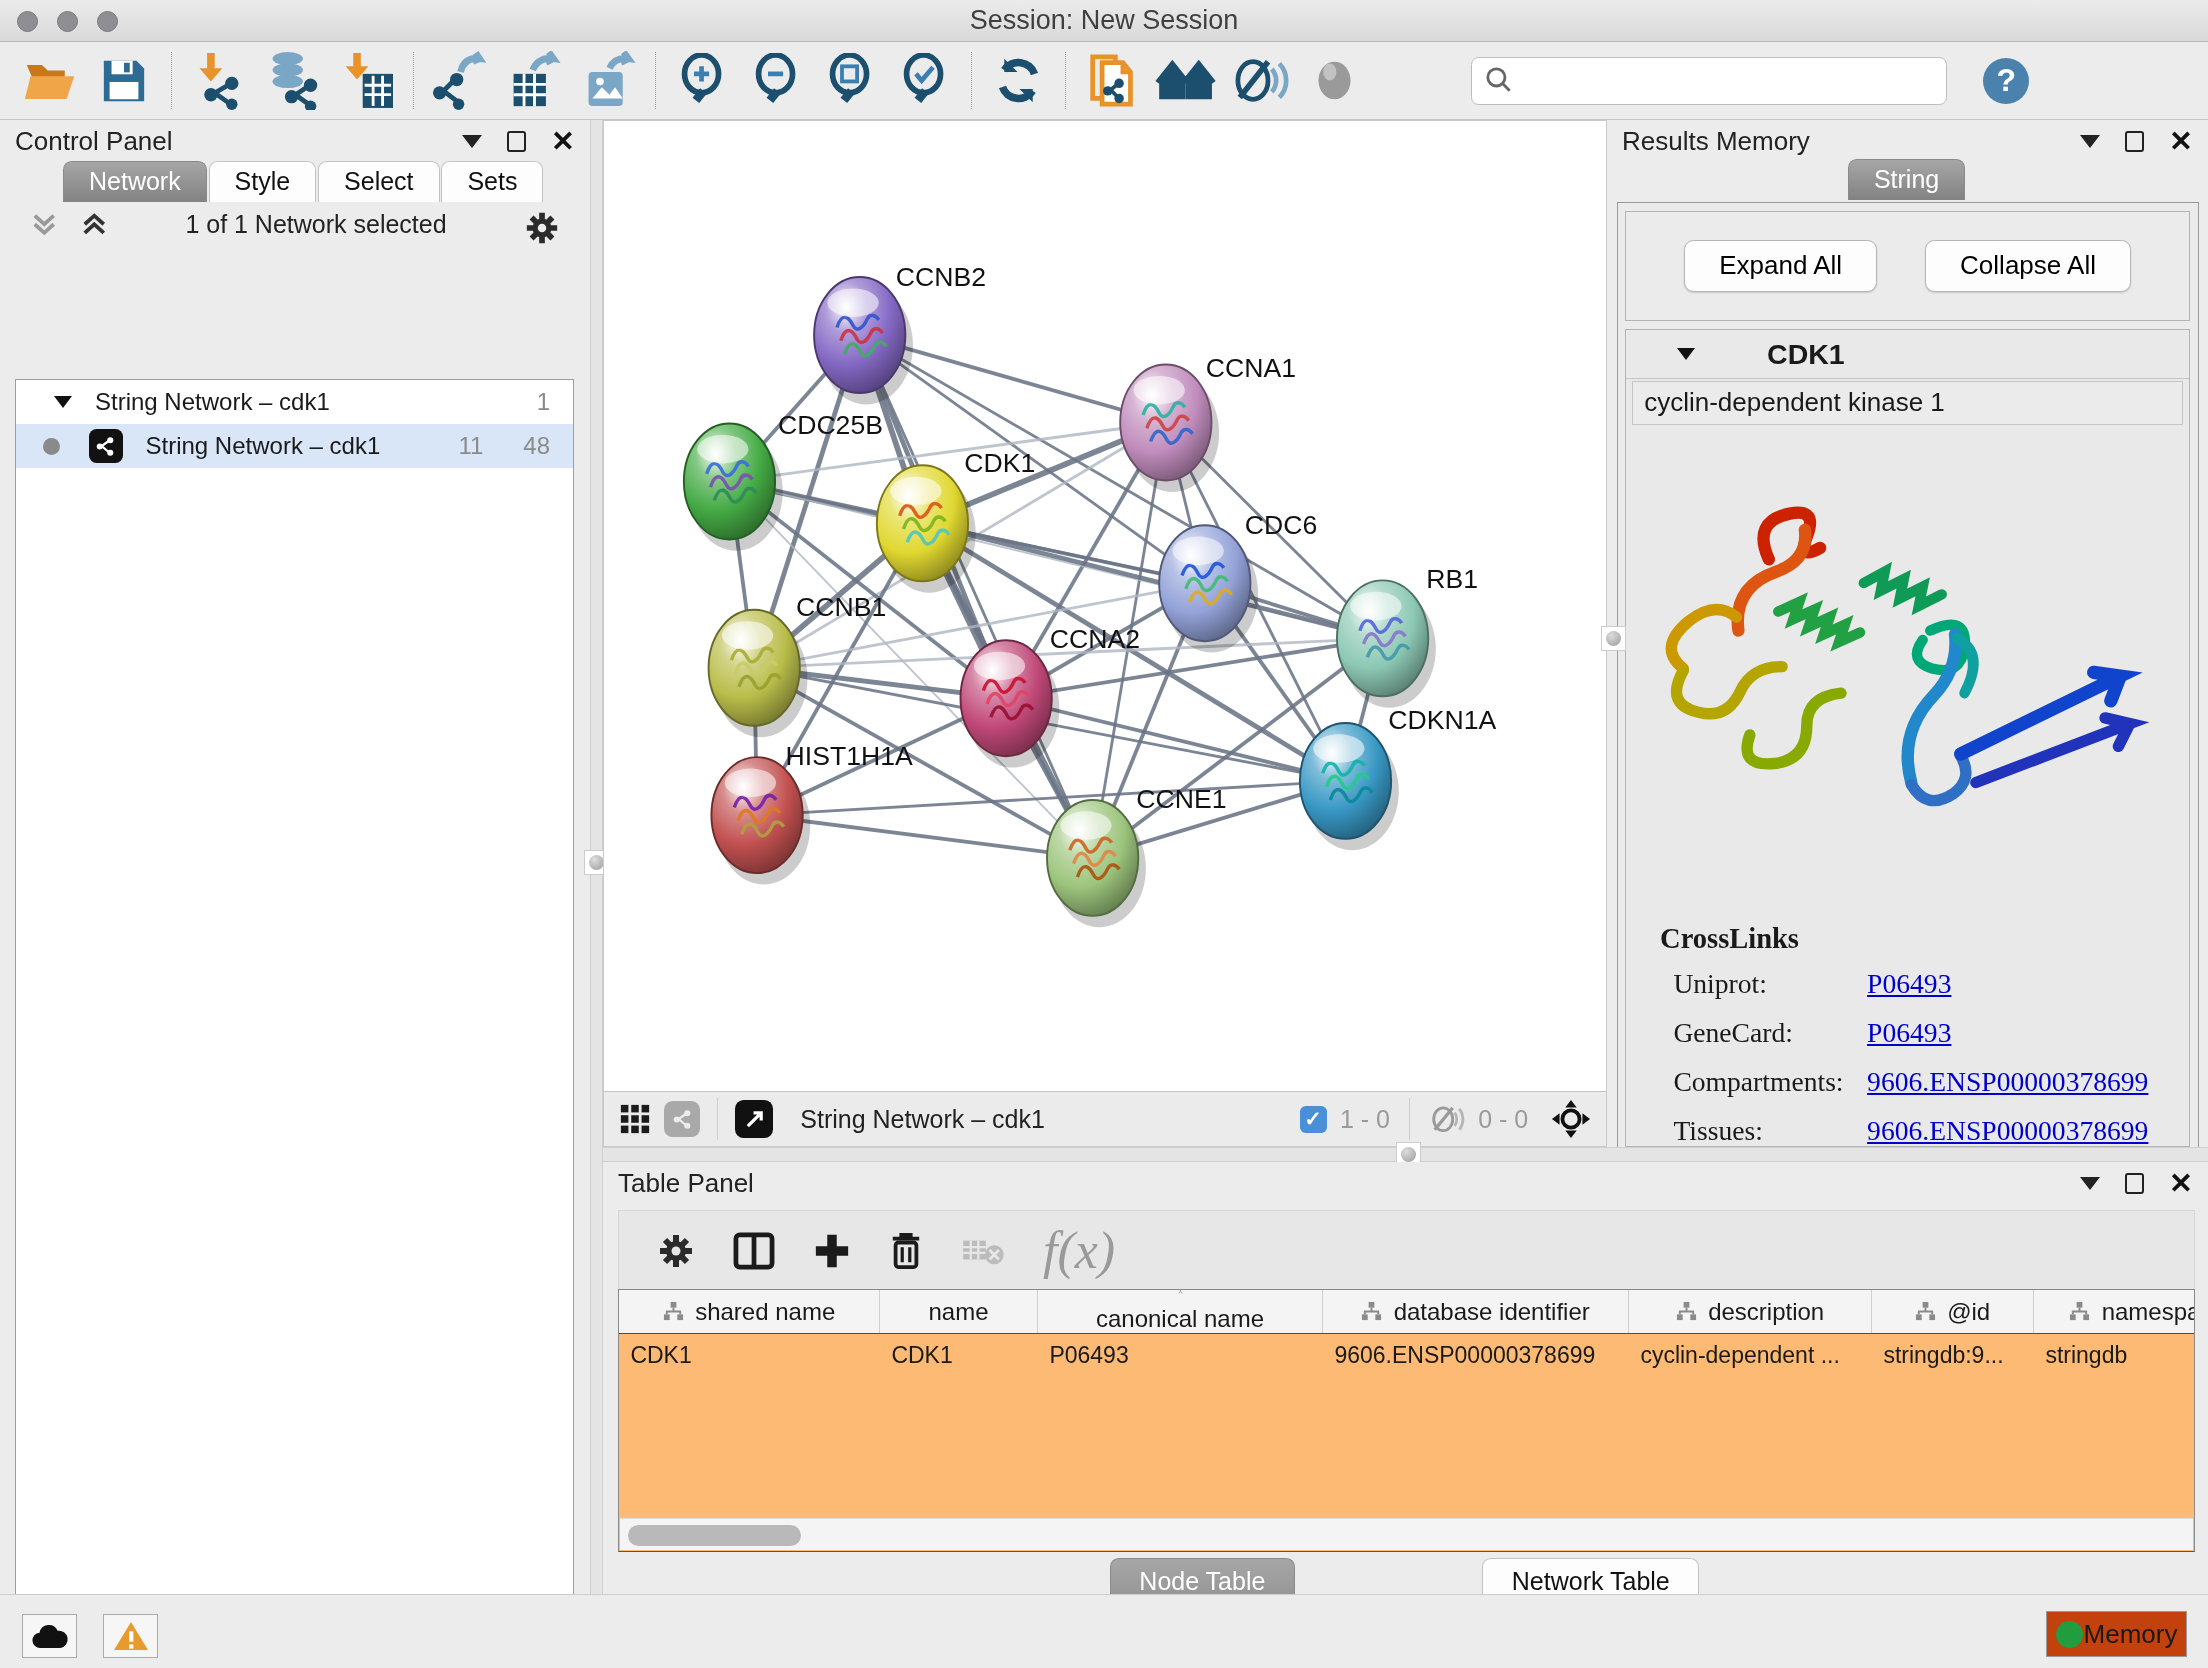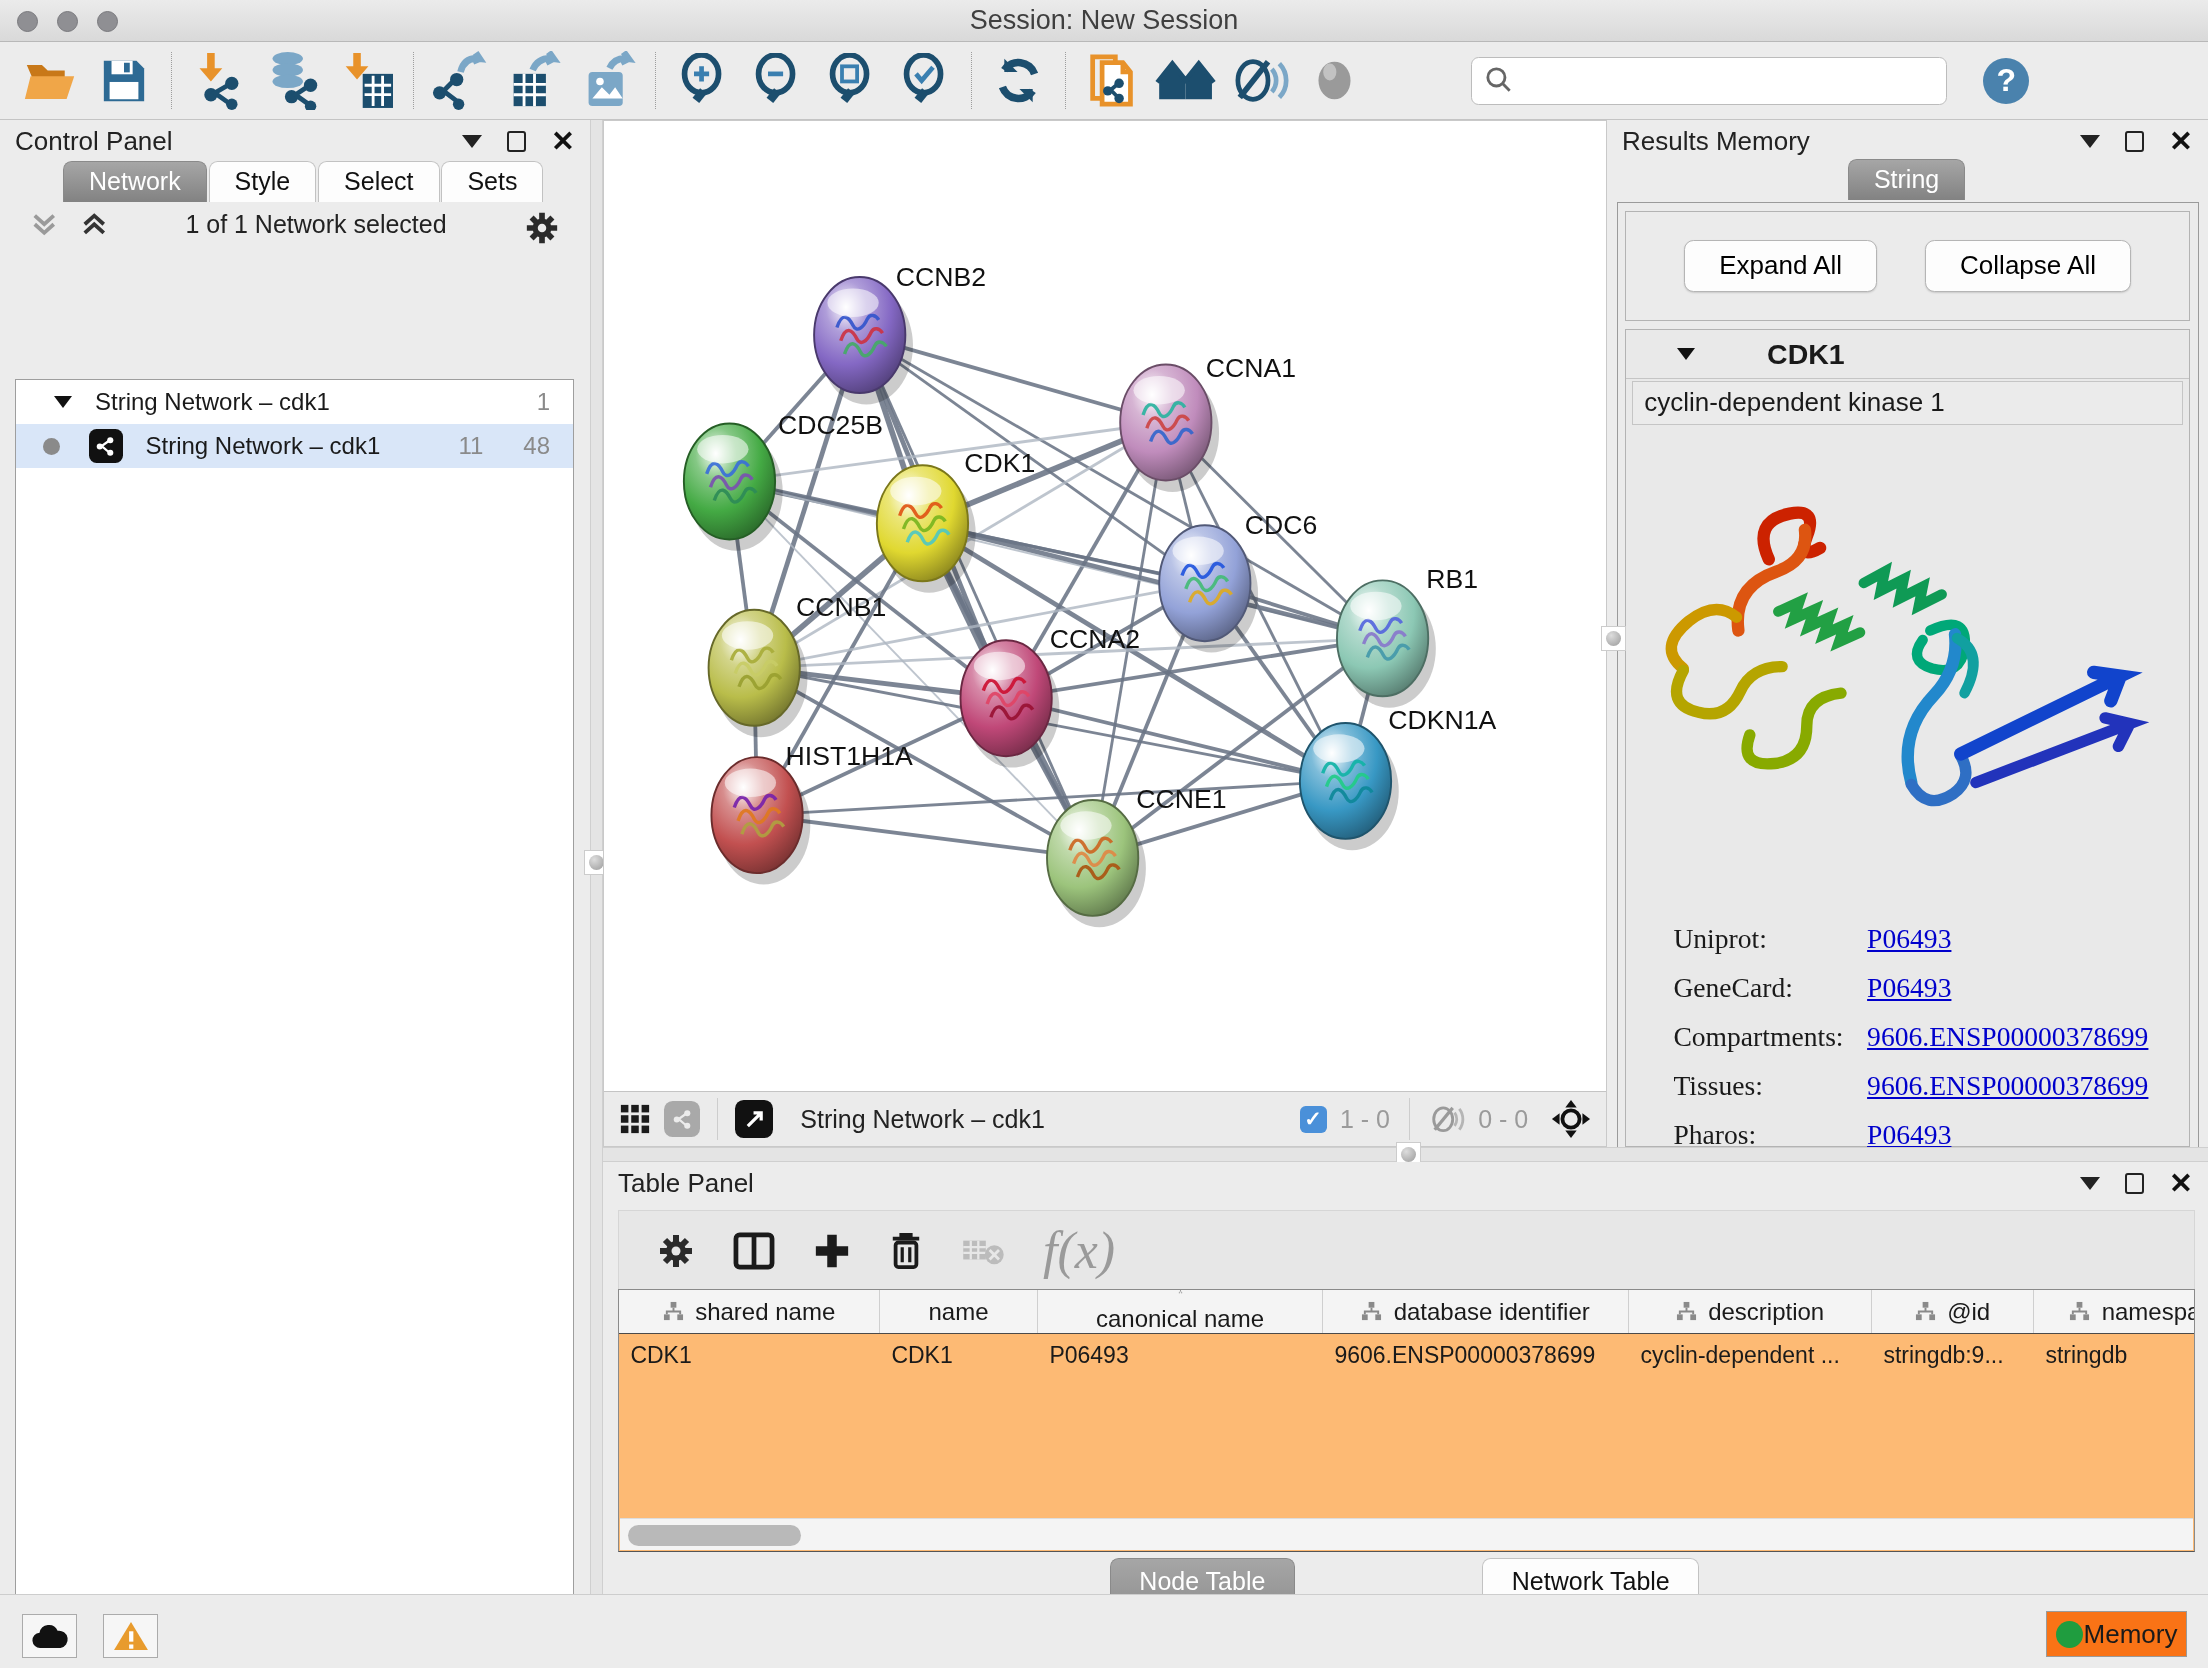--- a/index.html
+++ b/index.html
@@ -110,21 +110,21 @@
   .td { display:flex; align-items:center; font-size:23px; padding-left:11.4px; flex:none;
     white-space:nowrap; overflow:hidden; }
   .hscroll { position:absolute; left:1px; bottom:1px; width:1573px; height:32px; background:#f4f4f4; border-top:1px solid #ddd; }
   .hthumb { position:absolute; left:7.6px; top:5.7px; width:173px; height:21px; border-radius:10.5px; background:#b9b9b9; }
   .tp-tabs { position:absolute; left:0; top:396px; width:1605px; display:flex; justify-content:center; }
 
   
   .statusbar { left:0; top:1594px; width:2208px; height:74px; background:#ececec; border-top:1px solid #cdcdcd; }
   .sb-btn { position:absolute; top:19px; width:55px; height:44px; background:#f6f6f6; border:1.9px solid #ababab;
     display:flex; align-items:center; justify-content:center; }
-  .memory-btn { position:absolute; right:21px; top:16px; width:141px; height:46px; background:#f97316;
+  .memory-btn { position:absolute; right:21px; top:16px; width:141px; height:46px; background:#c2410c;
     border:1.9px solid #9a9a9a; display:flex; align-items:center; justify-content:center; gap:1px; font-size:26px; }
   .mem-dot { width:27px; height:27px; border-radius:50%; }
 
   svg { display:block; }
 </style>
 </head>
 <body>
 
 <div class="abs titlebar">
   <div class="traffic">
@@ -688,20 +688,21 @@
           <path d="M250 120 l22 -12 -4 20 24 -12 -4 20 24 -12 -4 20 24 -12" stroke="#0f9a55" stroke-width="11"></path>
           <path d="M320 170 q40 -18 36 18 q-4 30 -34 22 q-26 -8 -10 -30" stroke="#00a878" stroke-width="11"></path>
           <path d="M300 330 q-14 -52 24 -92 q26 -28 22 -64" stroke="#2288cc" stroke-width="13"></path>
           <path d="M300 332 q16 28 44 10 q22 -16 8 -40" stroke="#2f6fc4" stroke-width="12"></path>
           <path d="M352 300 L520 218 l-28 -4 m28 4 l-10 26" stroke="#1144cc" stroke-width="14"></path>
           <path d="M368 330 L530 268 l-26 -6 m26 6 l-12 24" stroke="#2233bb" stroke-width="12"></path>
           <path d="M356 236 q22 -42 -8 -58" stroke="#11a0a0" stroke-width="11"></path>
         </g>
       </svg>
       <div class="crosslinks">
+        <div class="cl-title">CrossLinks</div>
         <div id="cl-rows">
             <div class="cl-row">
               <span class="cl-label">Uniprot:</span>
               <a class="cl-link">P06493</a>
             </div>
             <div class="cl-row">
               <span class="cl-label">GeneCard:</span>
               <a class="cl-link">P06493</a>
             </div>
             <div class="cl-row">

